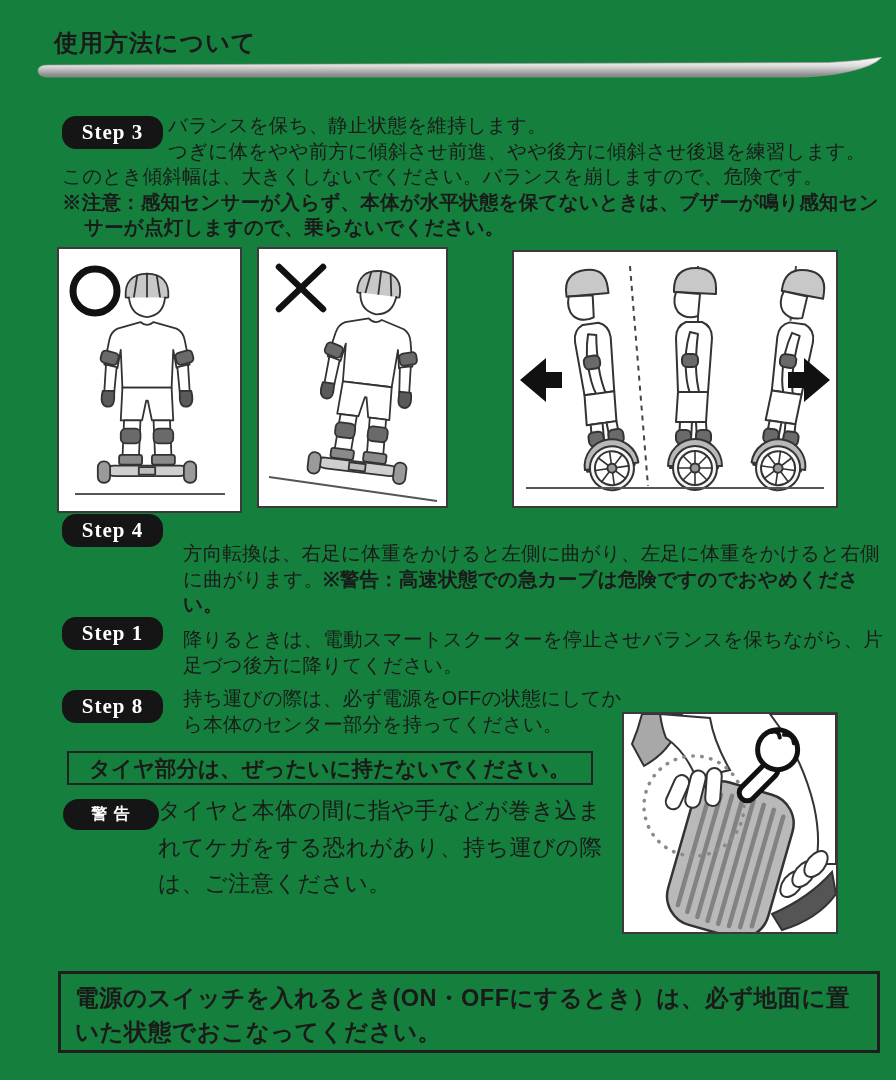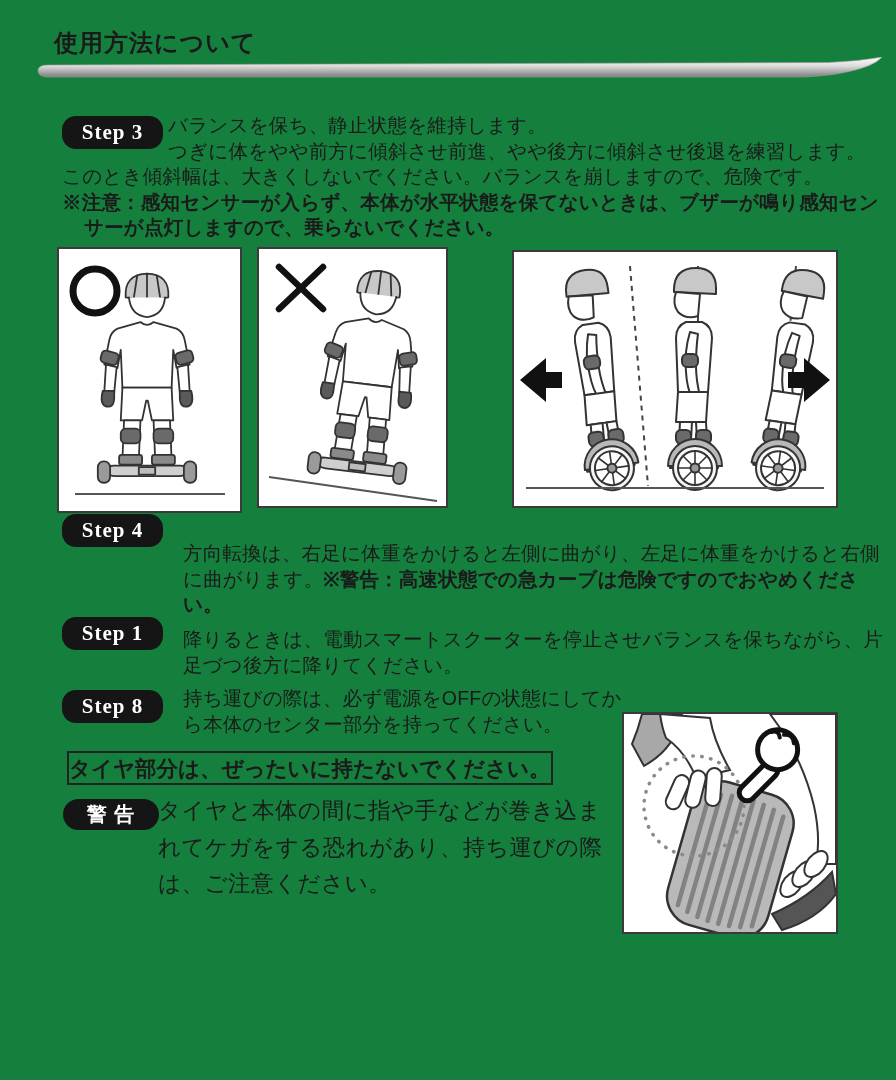--- a/index.html
+++ b/index.html
@@ -8,27 +8,27 @@
   .abs{position:absolute;}
   .title{font-size:24px;font-weight:bold;letter-spacing:1px;}
   .brand{font-style:italic;font-weight:bold;font-size:25px;letter-spacing:7px;
          color:#f2f2f2;-webkit-text-stroke:1.3px #8f8f8f;text-shadow:0 1px 1px #cfcfcf;}
   .brand .reg{font-size:13px;letter-spacing:0;-webkit-text-stroke:0.8px #777;color:#eee;vertical-align:6px;}
   .step-badge{background:#151515;color:#fff;border-radius:14px;width:101px;height:33px;
               display:flex;align-items:center;justify-content:center;
               font-family:"Liberation Serif",serif;font-weight:bold;font-size:21px;letter-spacing:1px;}
   .warn-badge{background:#151515;color:#fff;border-radius:16px;width:96px;height:31px;
               display:flex;align-items:center;justify-content:center;
-              font-weight:bold;font-size:20px;letter-spacing:1px;}
+              font-weight:bold;font-size:16px;letter-spacing:1px;}
   .body-text{font-size:19.5px;line-height:25.5px;letter-spacing:0.2px;}
   .bold{font-weight:bold;}
   .hang{display:block;padding-left:22px;text-indent:-22px;}
   .fig-box{border:2px solid #3a3a3a;background:#fff;box-sizing:border-box;}
   .tire-box{border:2.5px solid #222;box-sizing:border-box;display:flex;align-items:center;
-            padding:0 0;font-weight:bold;font-size:21.5px;white-space:nowrap;}
+            padding:0 20px;font-weight:bold;font-size:21.5px;white-space:nowrap;}
   .warn-text{font-size:22.5px;line-height:36.5px;letter-spacing:0.5px;}
   .carry-note{font-size:21px;line-height:31px;display:block;padding-left:24px;text-indent:-24px;}
   .power-box{border:3px solid #1e1e1e;box-sizing:border-box;padding:7px 14px;
              font-weight:bold;font-size:23.5px;line-height:34px;letter-spacing:0.5px;}
 </style>
 </head>
 <body>
 
 <svg width="0" height="0" style="position:absolute" aria-hidden="true">
   <defs>
@@ -199,14 +199,15 @@
       </g>
       <circle cx="70" cy="92" r="50" fill="none" stroke="#8a8a8a" stroke-width="3.5" stroke-dasharray="0.5 8.5" stroke-linecap="round"></circle>
       <g transform="translate(160,42) rotate(135)" stroke="#111" stroke-width="5" fill="#fff" stroke-linecap="round" stroke-linejoin="round">
         <rect x="12" y="-8" width="48" height="16" rx="8"></rect>
         <circle cx="0" cy="9" r="20"></circle>
         <path d="M-16,2 Q-22,9 -15,15 M-10,16 Q-15,22 -8,26" fill="none" stroke-width="4"></path>
       </g>
     </svg>
   </div>
 
+  <div class="abs power-box" style="left:58px;top:971px;width:822px;height:82px;">電源のスイッチを入れるとき(ON・OFFにするとき）は、必ず地面に置いた状態でおこなってください。</div>
 
 </div>
 
 </body></html>

